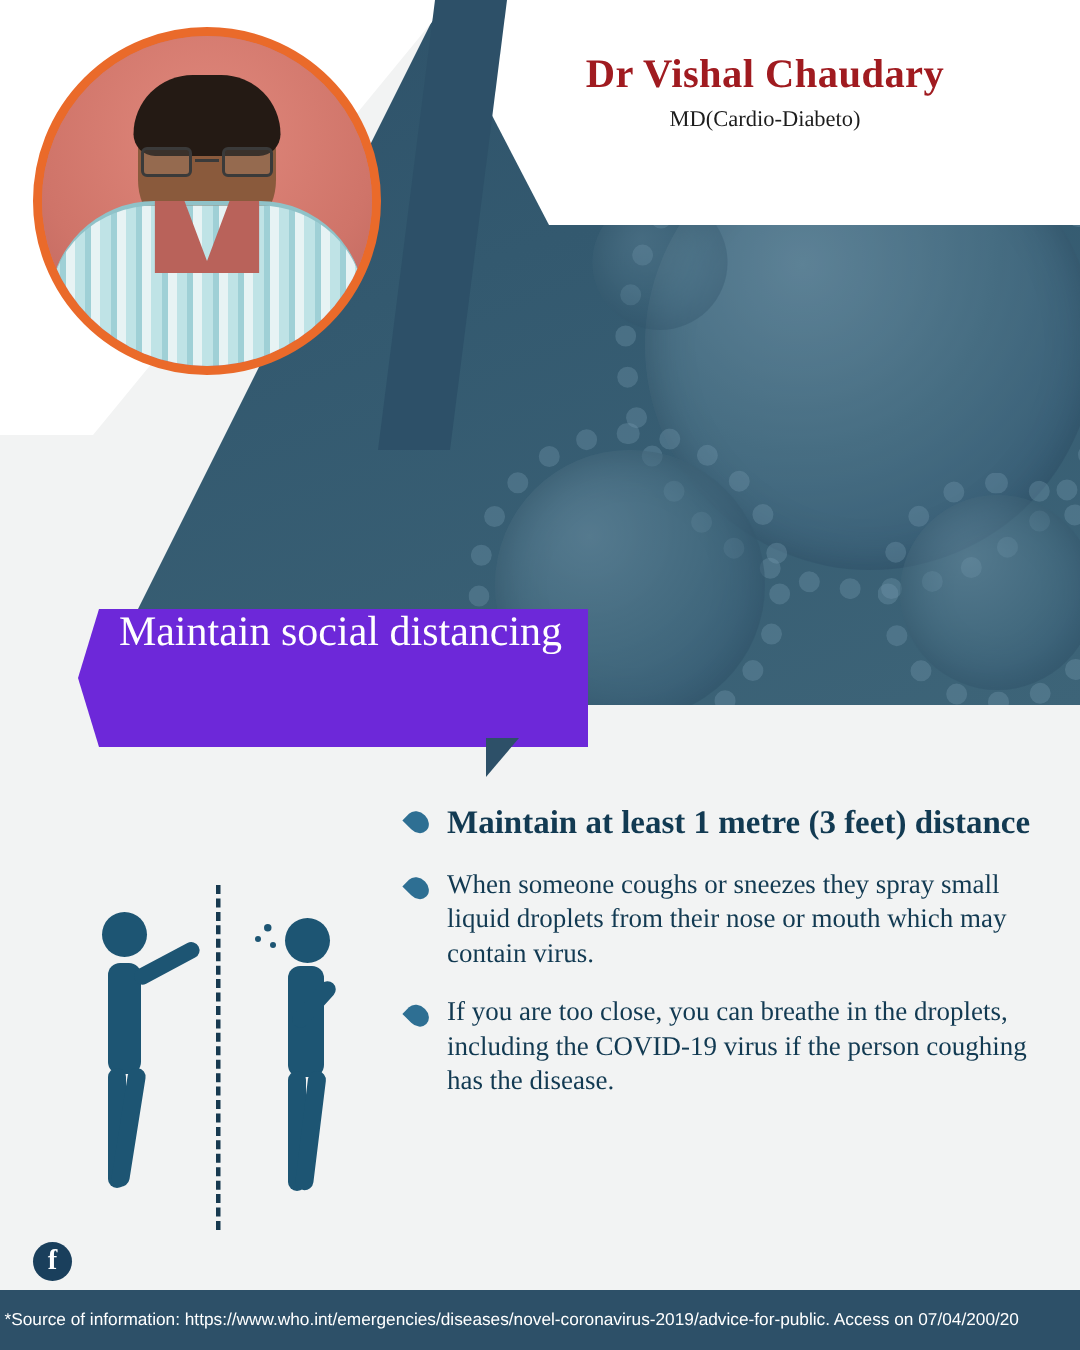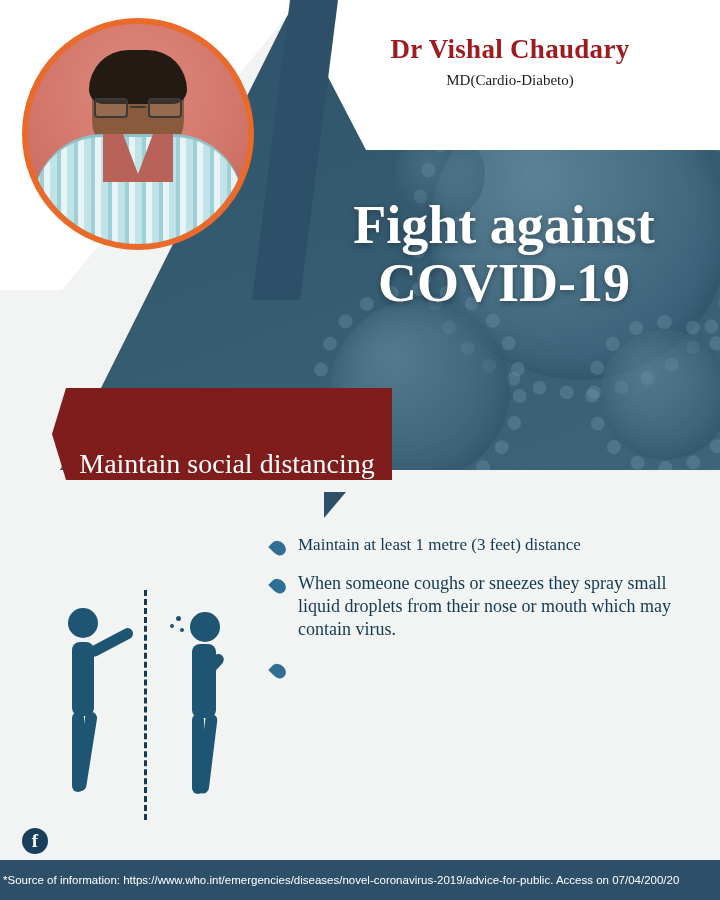--- a/index.html
+++ b/index.html
@@ -181,26 +181,26 @@
     font-family: "Liberation Serif", serif;
     font-weight: bold;
     font-size: 54px;
     line-height: 1.08;
     text-shadow: 0 2px 6px rgba(0,0,0,.35);
   }
 
   
   .callout {
     position: absolute;
-    left: 52px; top: 388px;
+    left: 52px; top: 406px;
     width: 340px; height: 92px;
-    background: #7f1d1d;
+    background: #6d28d9;
     clip-path: polygon(14px 0, 340px 0, 340px 92px, 14px 92px, 0 46px);
     display: flex;
-    align-items: flex-end;
+    align-items: flex-start;
     justify-content: center;
   }
   .callout span {
     display: block;
     width: 100%;
     text-align: center;
     color: #ffffff;
     font-size: 28px;
     line-height: 1.15;
     padding-left: 10px;
@@ -247,22 +247,22 @@
   }
   .bullet {
     position: relative;
     padding-left: 26px;
     margin-bottom: 16px;
     color: #123a52;
     font-size: 18px;
     line-height: 1.28;
   }
   .bullet.first {
-    font-weight: normal;
-    font-size: 17px;
+    font-weight: bold;
+    font-size: 22px;
   }
   .drop {
     position: absolute;
     left: 0; top: 6px;
     width: 13px; height: 16px;
     background: #2e6f93;
     border-radius: 0 60% 55% 55%;
     transform: rotate(-45deg);
   }
 
@@ -334,24 +334,20 @@
         <b></b>
     </div>
     <div class="neck"></div>
     <div class="shirt"></div>
     <div class="collar"></div>
   </div>
 
   <div class="doc-name">Dr Vishal Chaudary</div>
   <div class="doc-degree">MD(Cardio-Diabeto)</div>
 
-  <div class="title">
-    <div>Fight against</div>
-    <div>COVID-19</div>
-  </div>
 
   <div class="callout">
     <span>Maintain social distancing</span>
   </div>
   <div class="callout-tail"></div>
 
   <div class="pictogram">
     <div class="dashline"></div>
 
     <div class="fig" style="left:14px; top:18px; width:90px; height:200px;">
@@ -378,20 +374,21 @@
     <div class="bullet first">
       <span class="drop"></span>
       <span>Maintain at least 1 metre (3 feet) distance</span>
     </div>
     <div class="bullet">
       <span class="drop"></span>
       <span>When someone coughs or sneezes they spray small liquid droplets from their nose or mouth which may contain virus.</span>
     </div>
     <div class="bullet">
       <span class="drop"></span>
+      <span>If you are too close, you can breathe in the droplets, including the COVID-19 virus if the person coughing has the disease.</span>
     </div>
   </div>
 
   <div class="fb">
     <div class="fb-icon">f</div>
   </div>
 
   <div class="footer">
     <span>*Source of information: https://www.who.int/emergencies/diseases/novel-coronavirus-2019/advice-for-public. Access on 07/04/200/20</span>
   </div>

